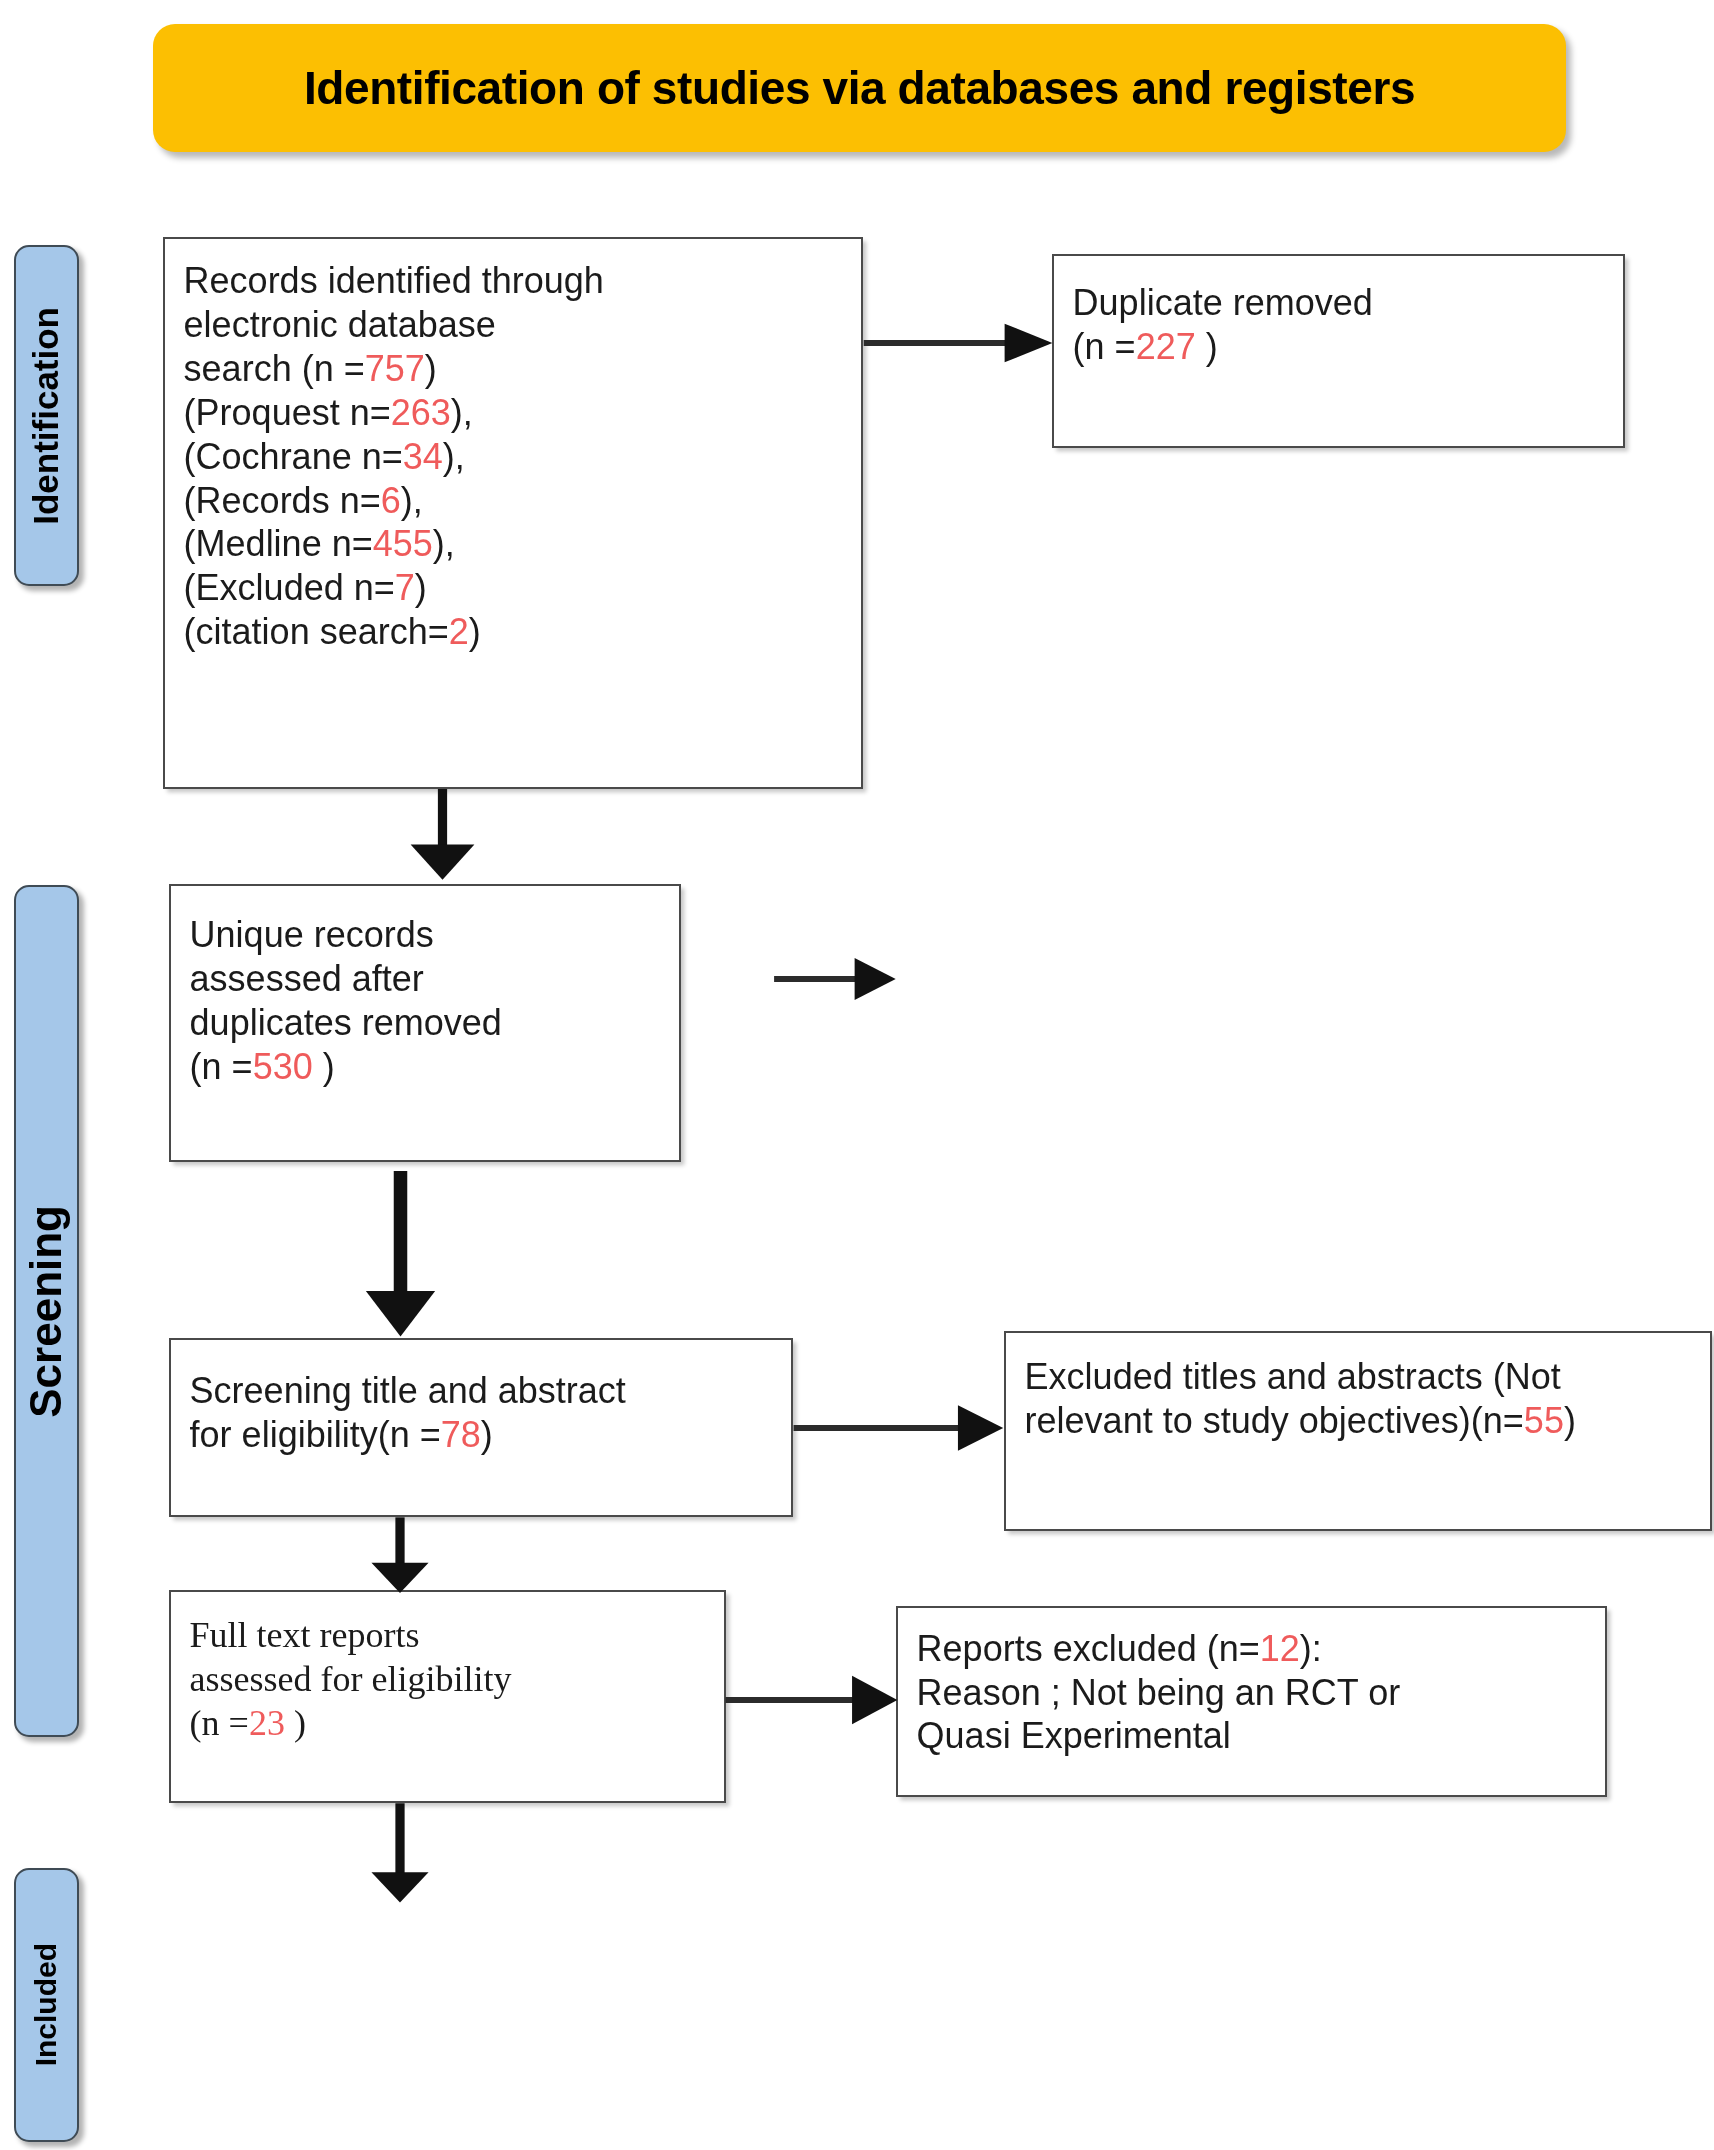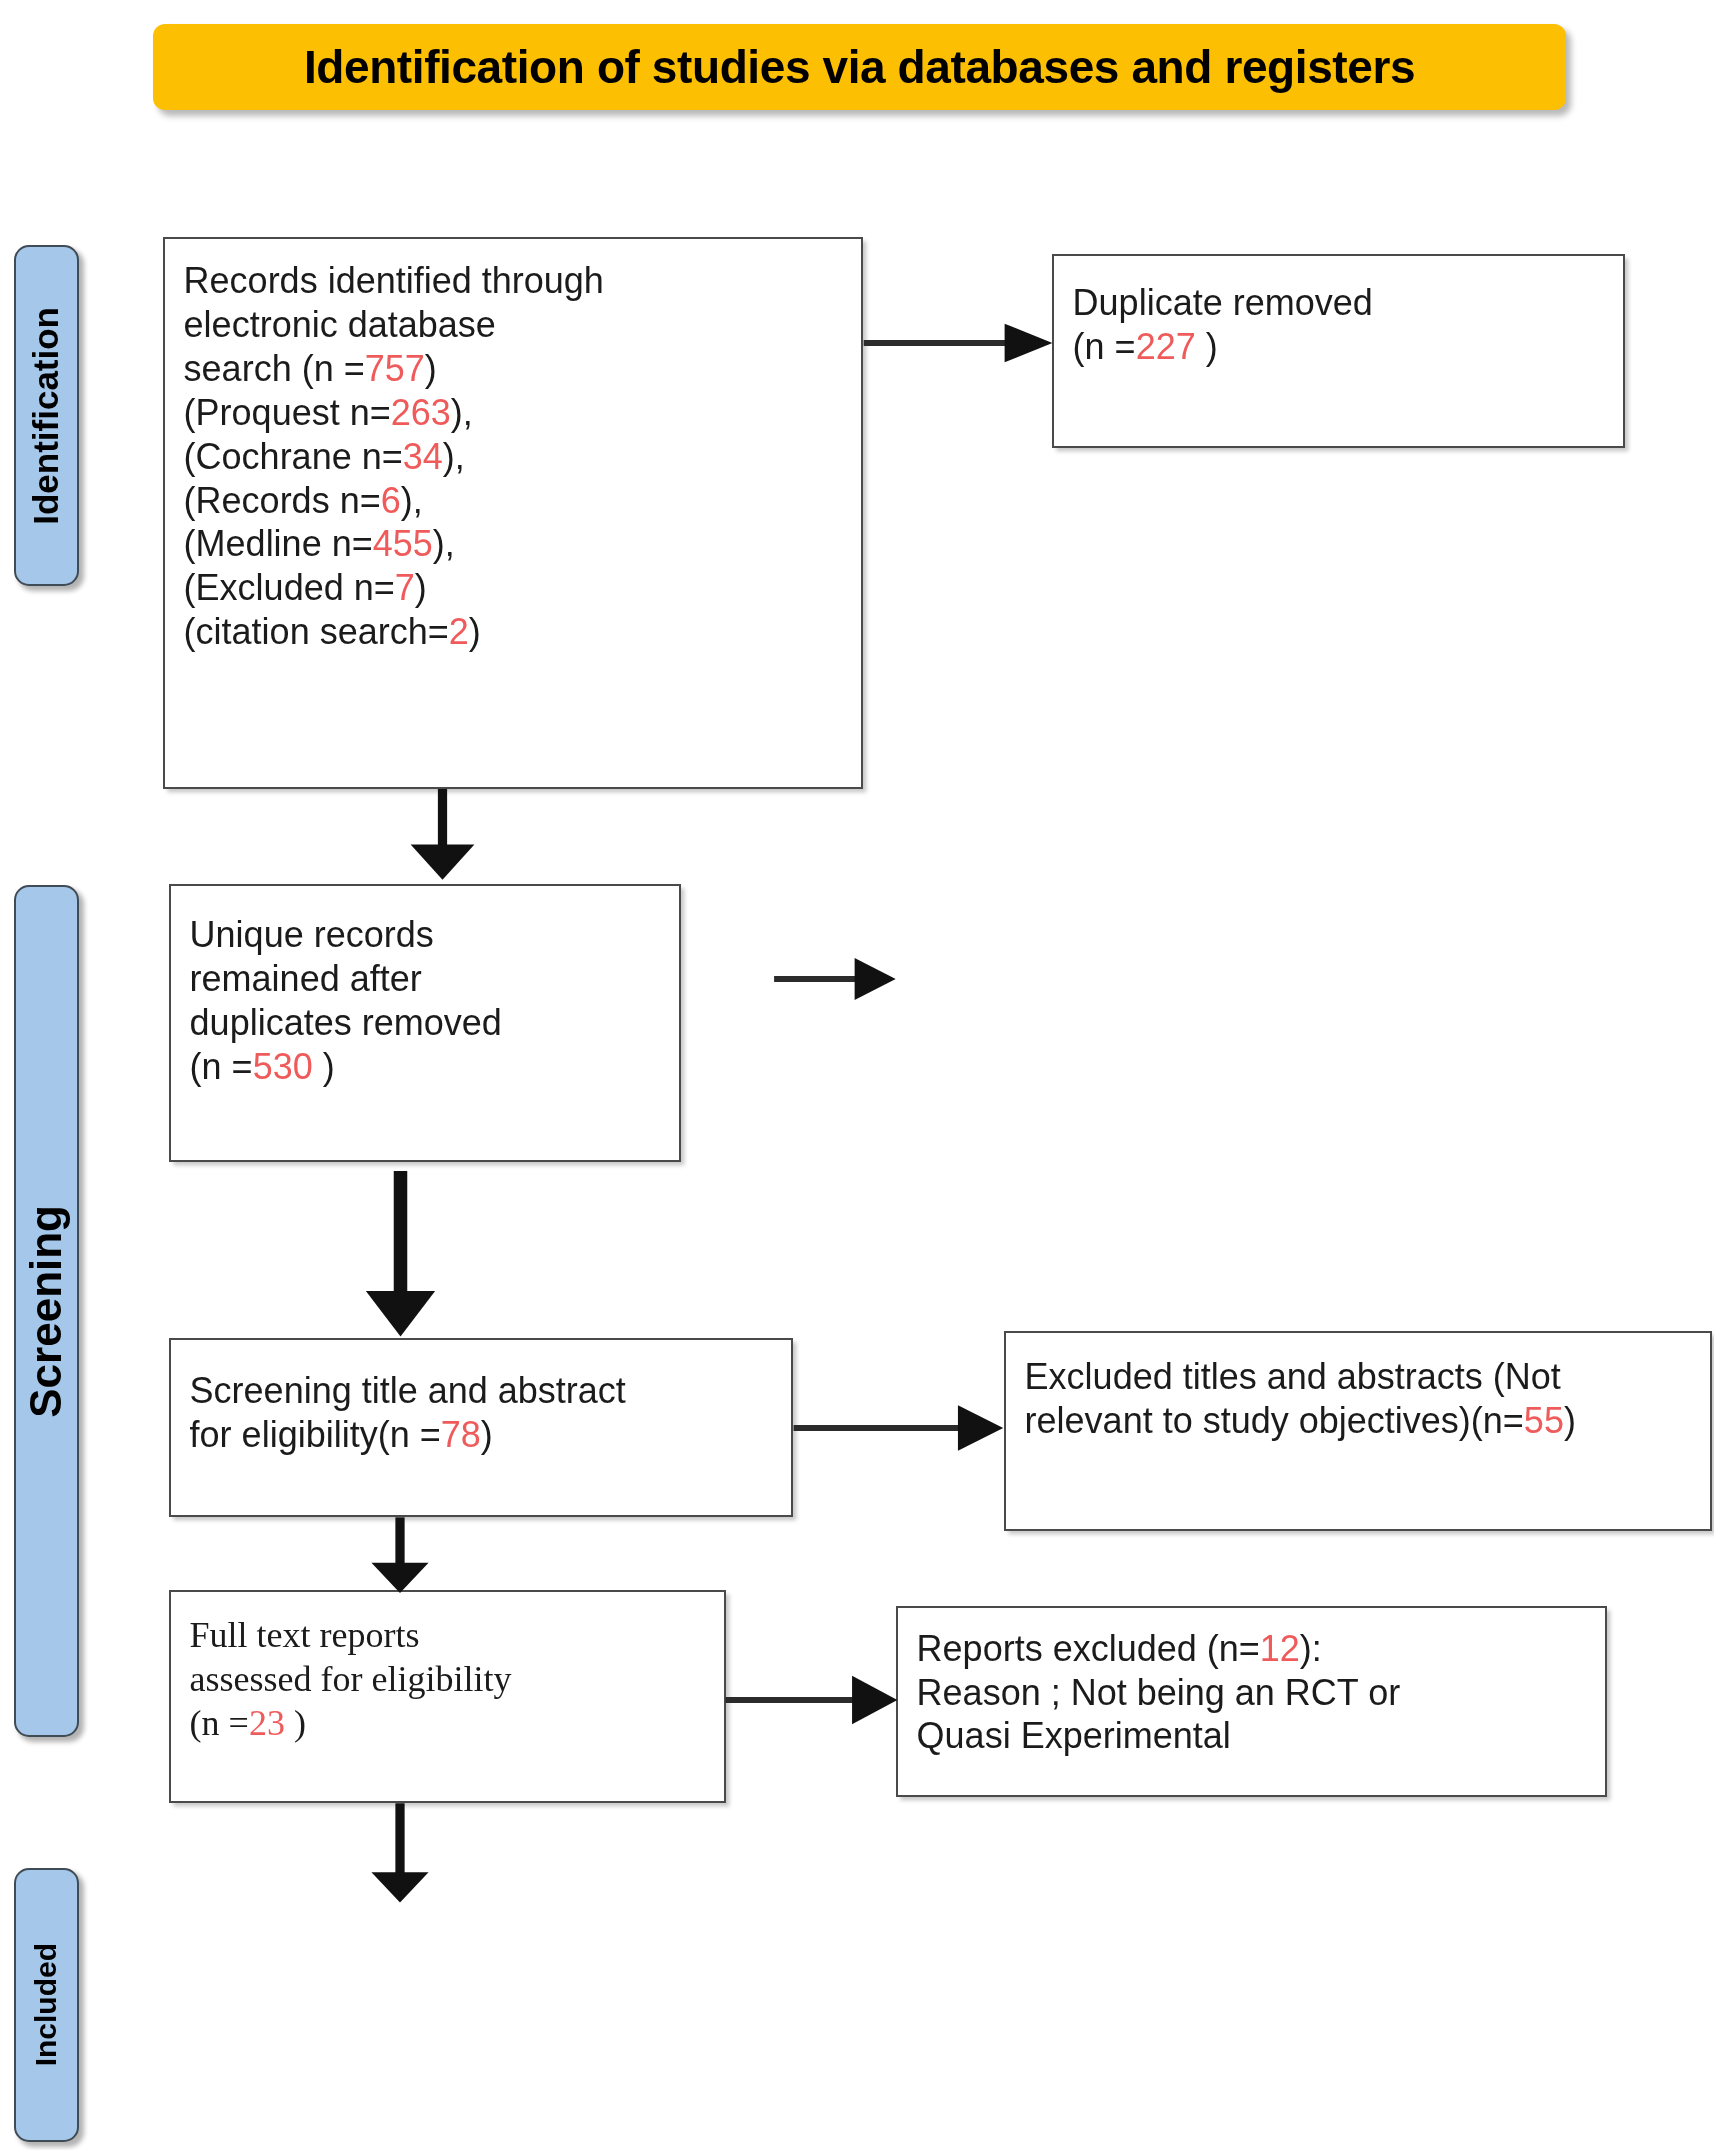--- a/index.html
+++ b/index.html
@@ -17,23 +17,23 @@
     background: #ffffff;
     overflow: hidden;
   }
 
   
   .banner {
     position: absolute;
     left: 153px;
     top: 23.6px;
     width: 1413px;
-    height: 86px;
+    height: 128px;
     background: #fcbf02;
-    border-radius: 12px;
+    border-radius: 22px;
     box-shadow: 5px 5.9px 5.9px rgba(0,0,0,0.28);
     display: flex;
     align-items: center;
     justify-content: center;
   }
   .banner-text {
     font-size: 46px;
     font-weight: bold;
     color: #000000;
     letter-spacing: -0.4px;
@@ -153,21 +153,21 @@
   <div class="box" id="box-duplicate-removed">
     <div class="box-text">
       <span>Duplicate removed</span><br>
       <span>(n =</span><span class="num">227</span><span> )</span>
     </div>
   </div>
 
   <div class="box" id="box-unique-records">
     <div class="box-text">
       <span>Unique records</span><br>
-      <span>remained after</span><br>
+      <span>assessed after</span><br>
       <span>duplicates removed</span><br>
       <span>(n =</span><span class="num">530</span><span> )</span>
     </div>
   </div>
 
 
   <div class="box" id="box-screening-title">
     <div class="box-text">
       <span>Screening title and abstract</span><br>
       <span>for eligibility(n =</span><span class="num">78</span><span>)</span>

